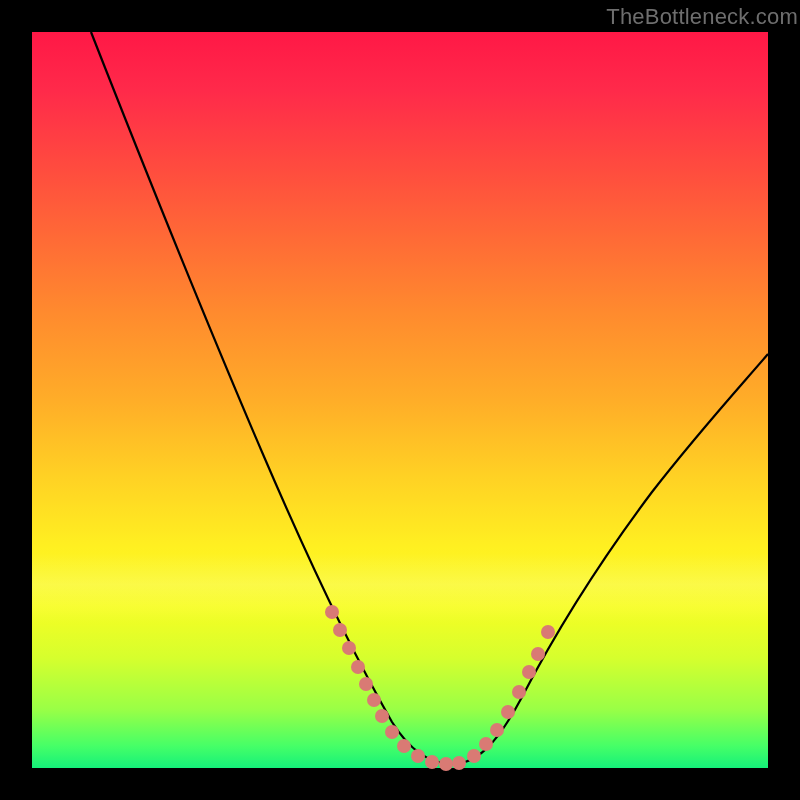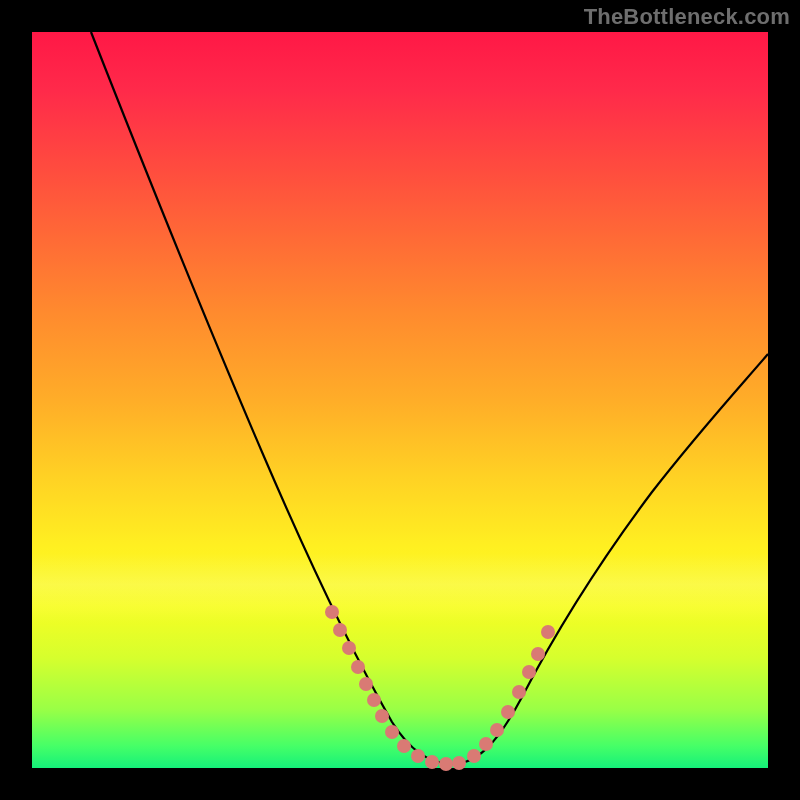--- a/index.html
+++ b/index.html
@@ -51,23 +51,23 @@
     background: linear-gradient(to bottom,
       rgba(255,255,240,0.0) 0%,
       rgba(255,255,240,0.18) 45%,
       rgba(255,255,240,0.0) 100%
     );
     pointer-events: none;
   }
   .attribution {
     position: absolute;
     top: 4px;
-    right: 10px;
+    right: 2px;
     font-size: 22px;
-    font-weight: 700;
+    font-weight: 400;
     color: #6e6e6e;
     letter-spacing: 0.2px;
     user-select: none;
   }
   svg.curves {
     position: absolute;
     left: 0;
     top: 0;
     width: 736px;
     height: 736px;

